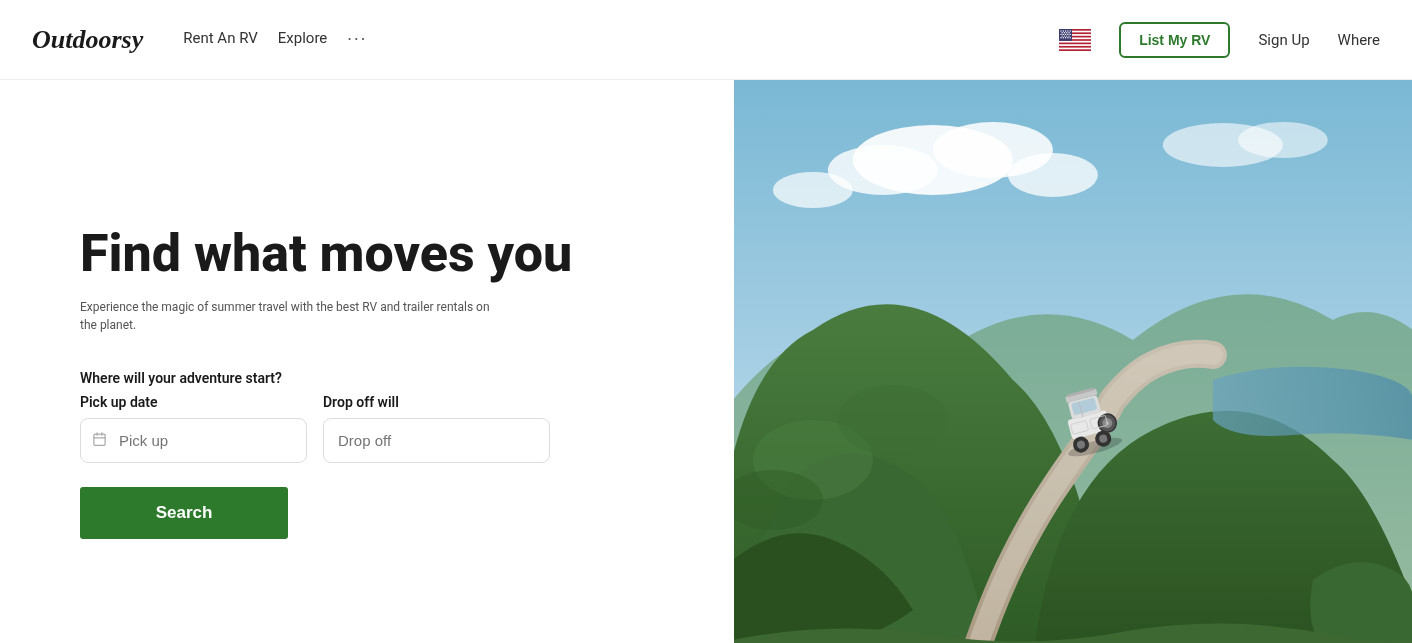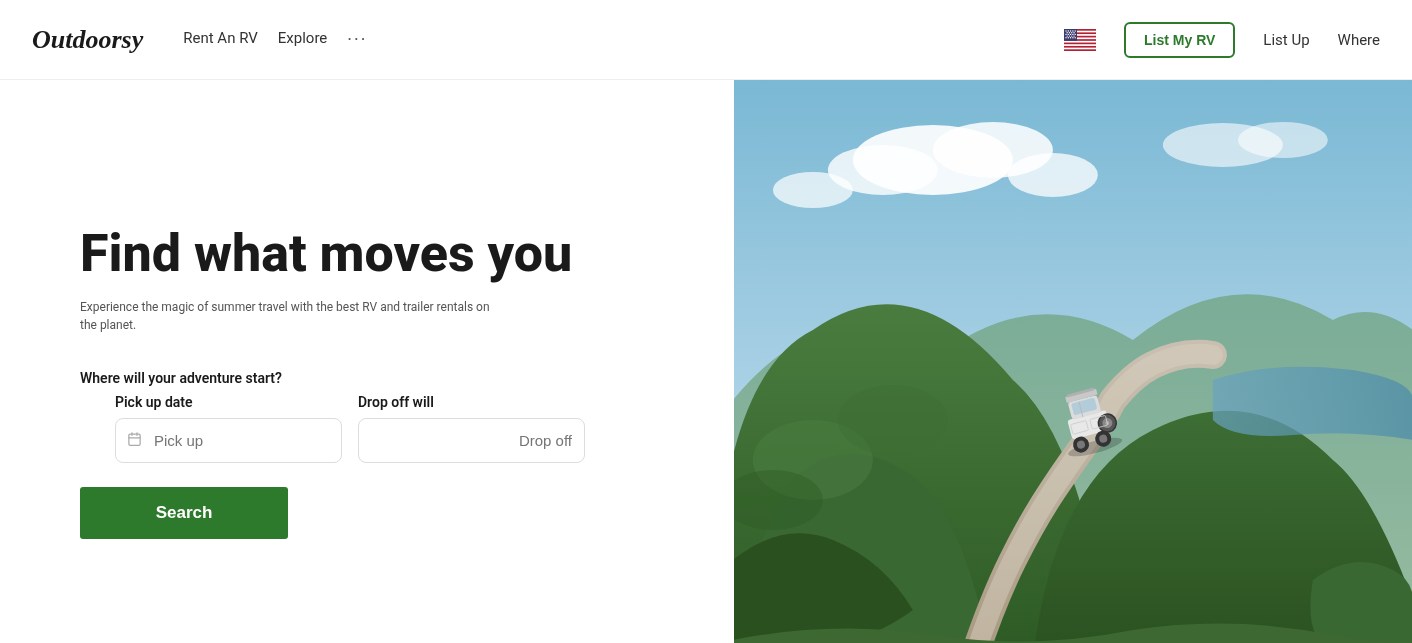--- a/index.html
+++ b/index.html
@@ -124,21 +124,20 @@
       border-radius: 8px;
       font-size: 15px;
       color: #aaa;
       outline: none;
     }
     .date-row {
       display: flex;
       gap: 16px;
       margin-bottom: 24px;
       max-width: 470px;
-      margin-left: 35px;
     }
     .date-col {
       flex: 1;
     }
     .date-input-wrap {
       position: relative;
     }
     .calendar-icon {
       position: absolute;
       left: 12px;
@@ -221,21 +220,21 @@
       <circle cx="5.45" cy="7.1" r="0.7" fill="#fff"></circle>
       <circle cx="7.75" cy="7.1" r="0.7" fill="#fff"></circle>
       <circle cx="10.05" cy="7.1" r="0.7" fill="#fff"></circle>
       <circle cx="2" cy="8.8" r="0.7" fill="#fff"></circle>
       <circle cx="4.3" cy="8.8" r="0.7" fill="#fff"></circle>
       <circle cx="6.6" cy="8.8" r="0.7" fill="#fff"></circle>
       <circle cx="8.9" cy="8.8" r="0.7" fill="#fff"></circle>
       <circle cx="11.2" cy="8.8" r="0.7" fill="#fff"></circle>
     </svg>
     <button class="btn-list-rv">List My RV</button>
-    <span class="nav-signup">List Up</span>
+    <span class="nav-signup">Sign Up</span>
     <span class="nav-login">Where</span>
   </div>
 </nav>
 
 <div class="page-layout">
 
   <div class="left-panel">
     <h1 class="hero-title">Find what moves you</h1>
     <p class="hero-subtitle">Experience the magic of summer travel with the best RV and trailer rentals on the planet.</p>
 
@@ -252,21 +251,21 @@
               <line x1="8" y1="2" x2="8" y2="6"></line>
               <line x1="3" y1="10" x2="21" y2="10"></line>
             </svg>
           </span>
           <input class="date-input" type="text" placeholder="Pick up" style="">
         </div>
       </div>
       <div class="date-col">
         <div class="form-label">Drop off will</div>
         <div class="date-input-wrap">
-          <input class="date-input" type="text" style="padding-left: 14px; text-align: right;" placeholder="Drop off">
+          <input class="date-input" type="text" style="padding-left: 14px;" placeholder="Drop off">
         </div>
       </div>
     </div>
 
     <button class="search-btn">Search</button>
   </div>
 
   <div class="right-panel">
     <svg class="scene-svg" viewBox="0 0 680 580" xmlns="http://www.w3.org/2000/svg" preserveAspectRatio="xMidYMid slice">
 

